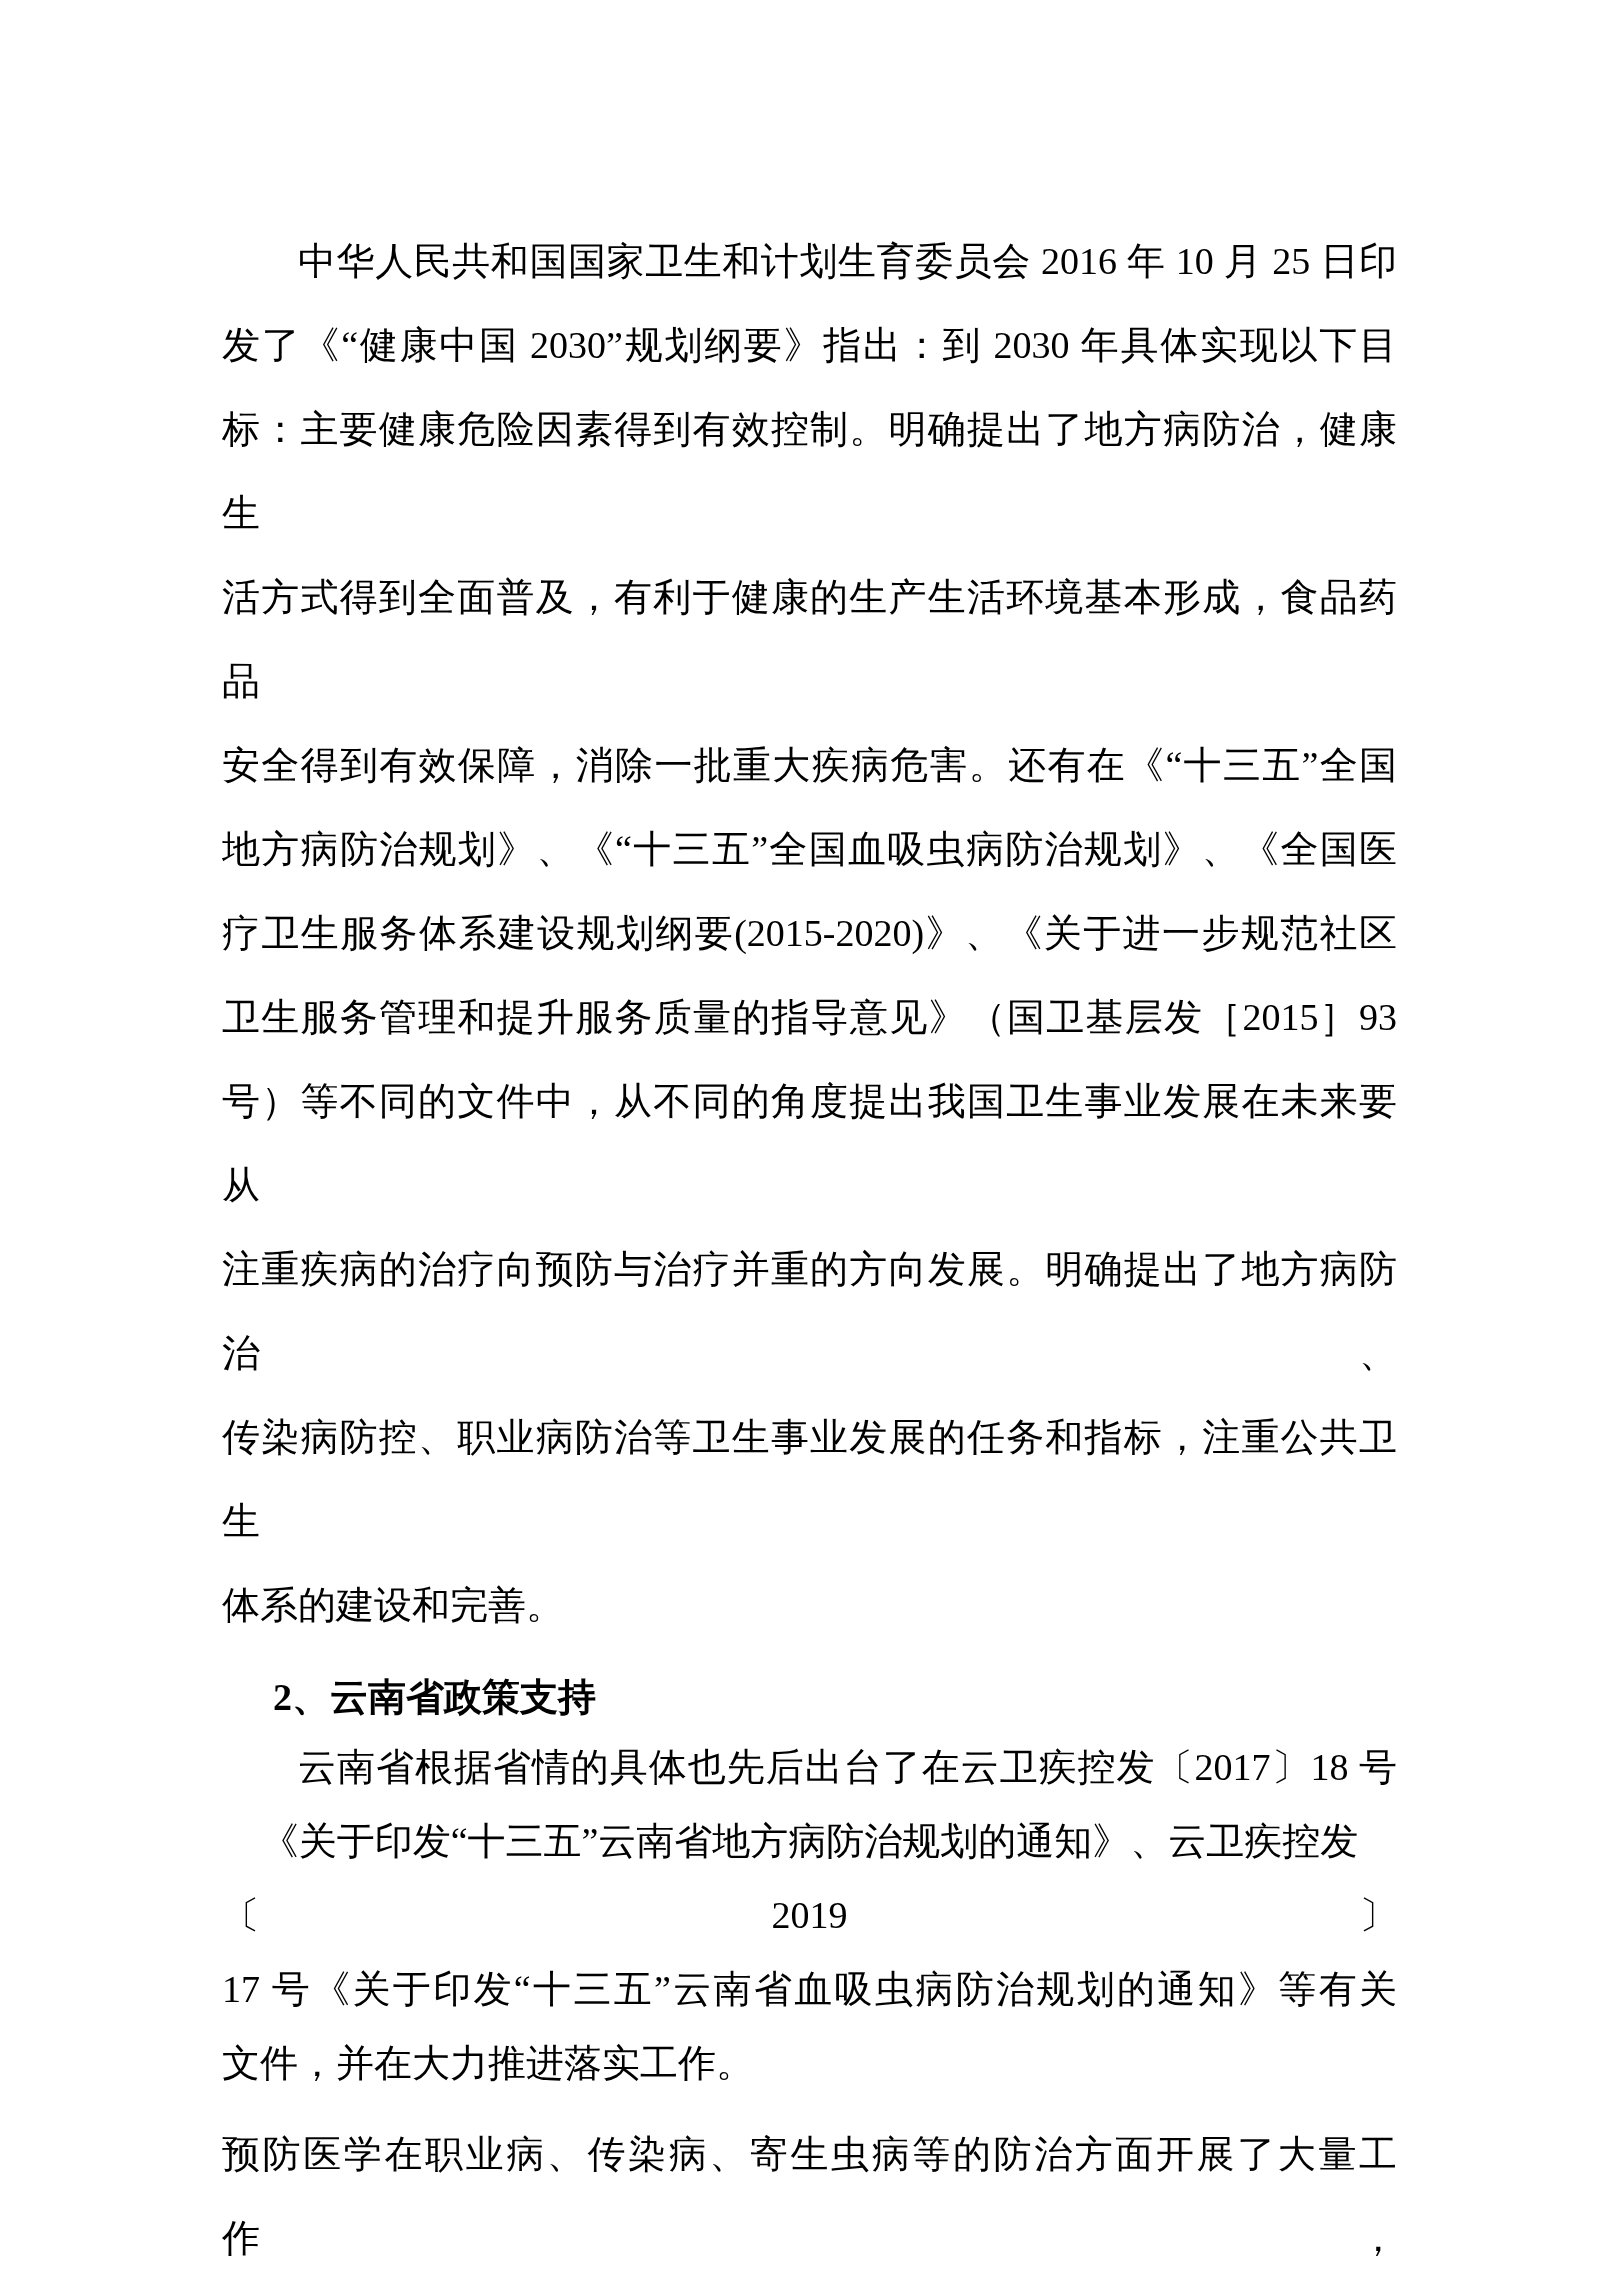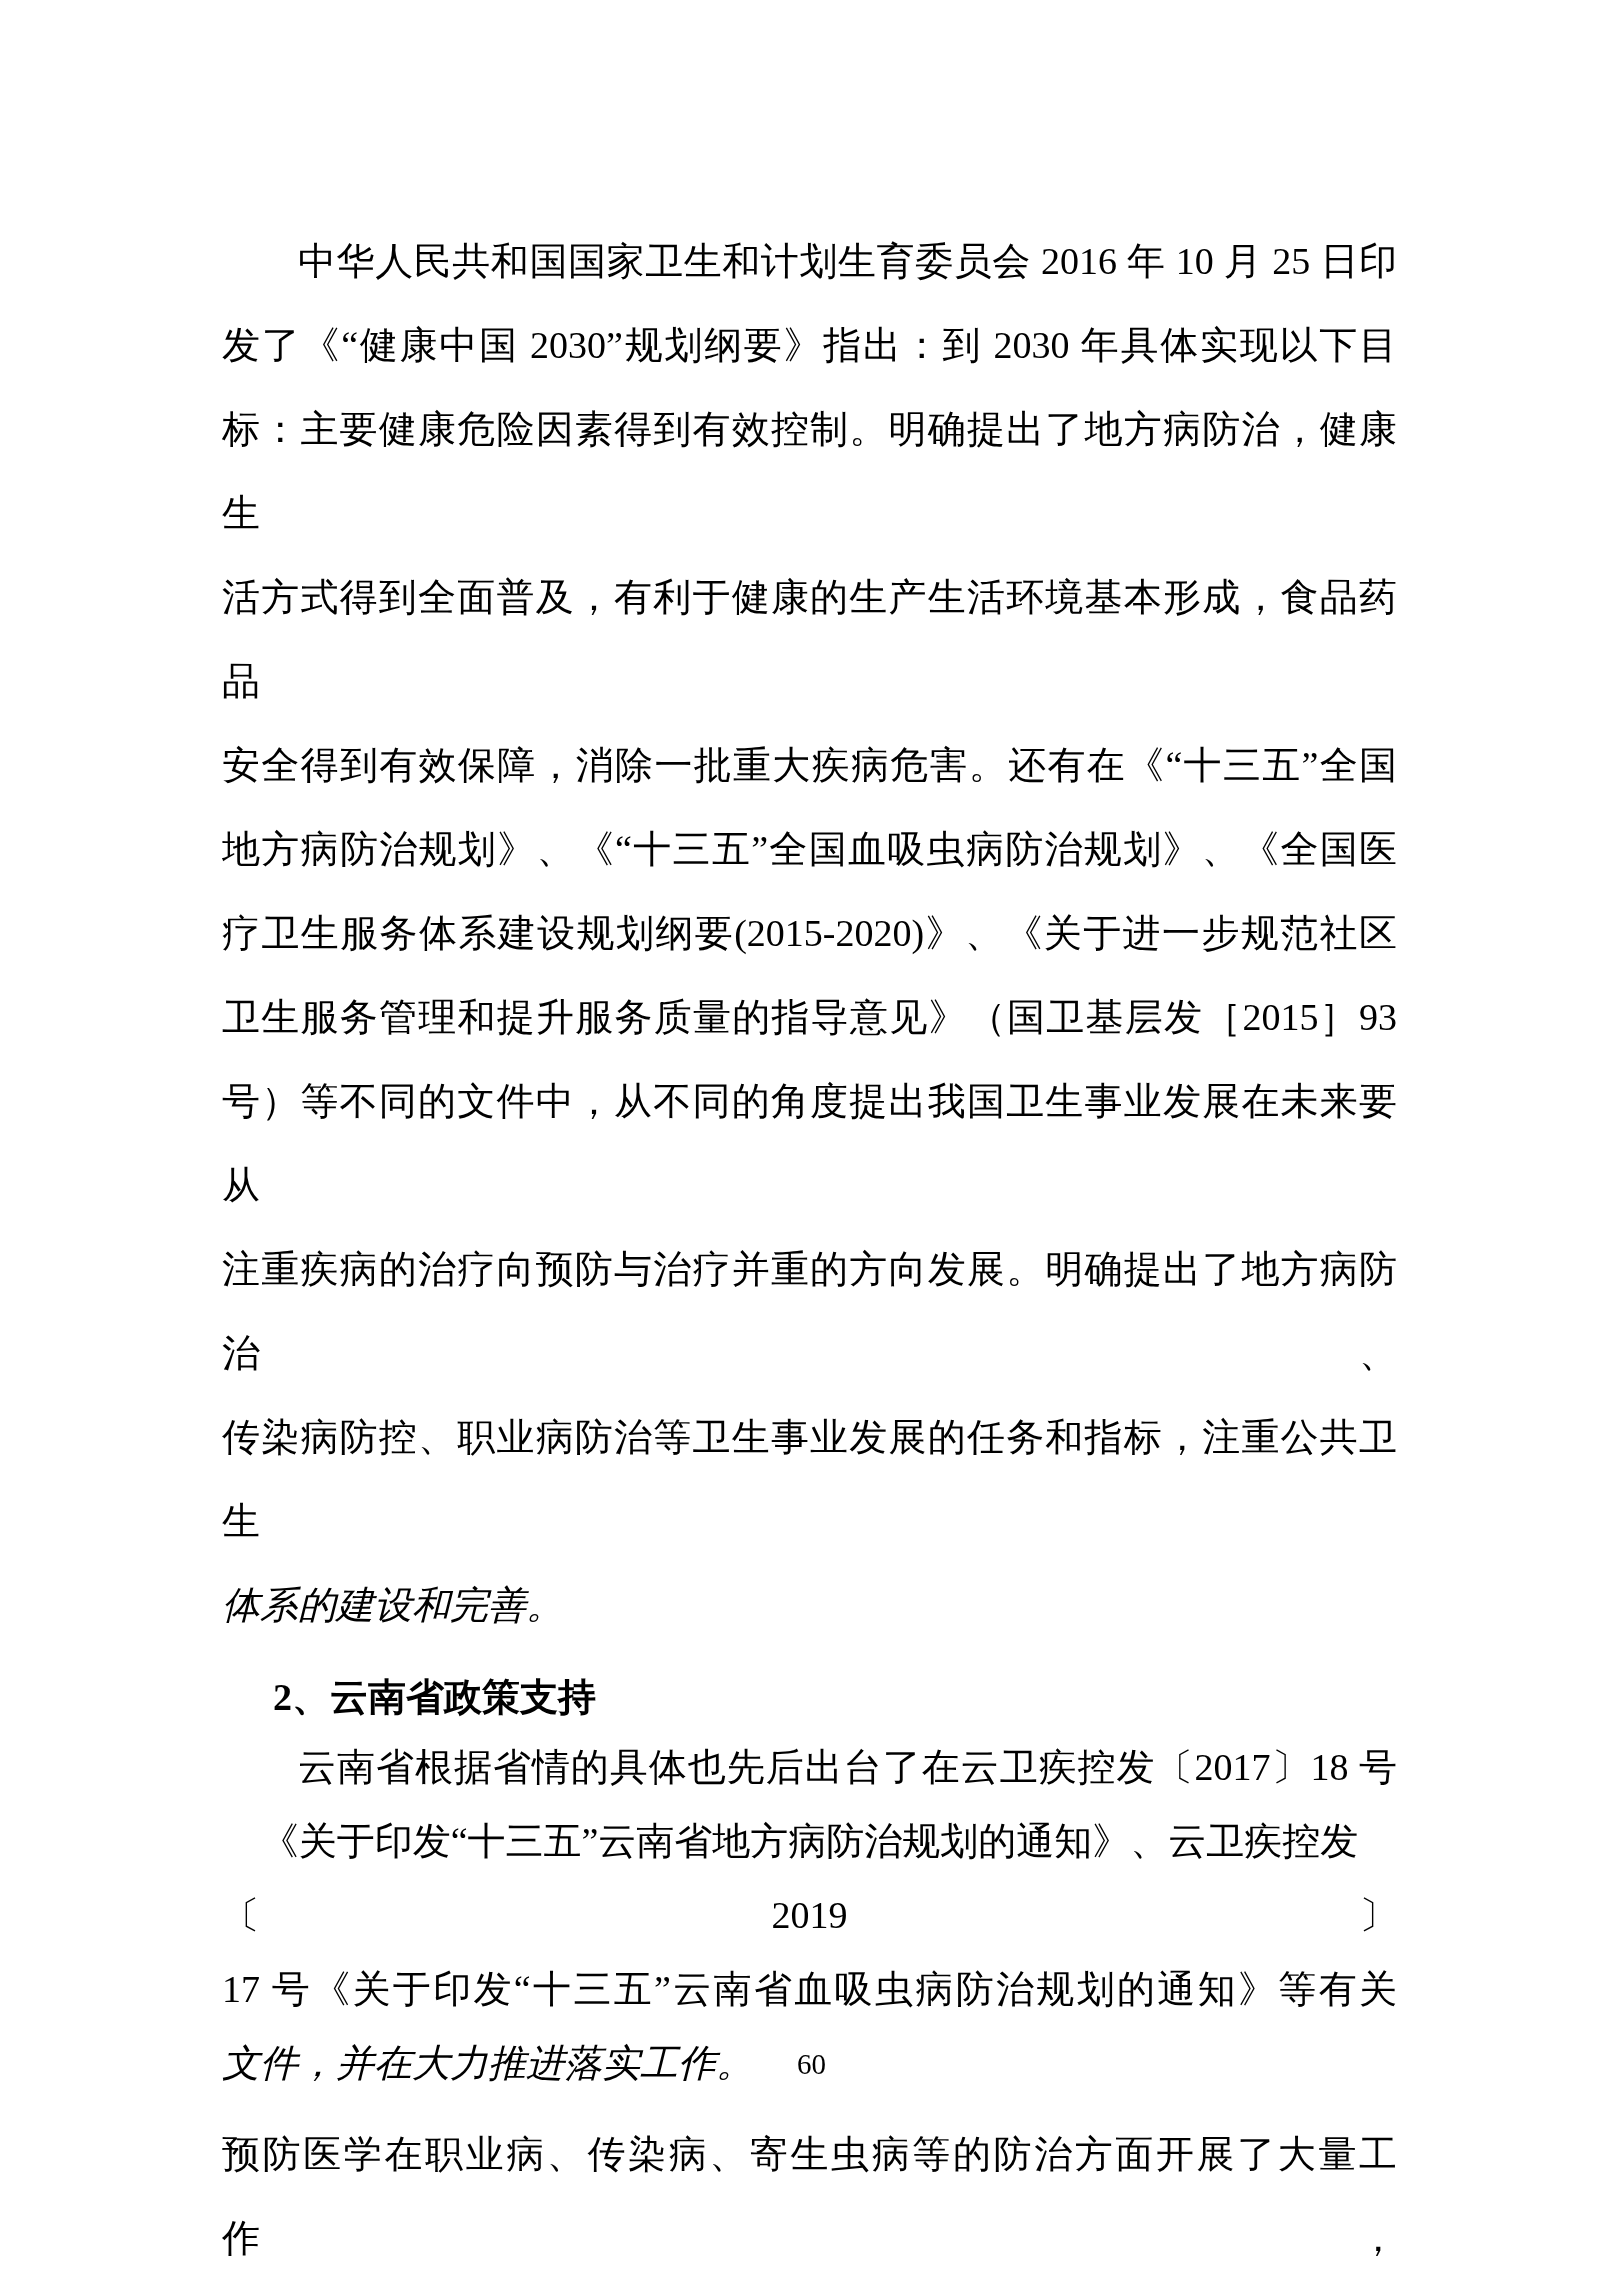--- a/index.html
+++ b/index.html
@@ -28,21 +28,20 @@
     text-align: justify;
     text-align-last: justify;
     text-justify: inter-character;
   }
   .para.wide .line   { line-height: 84px; }
   .para.narrow .line { line-height: 74px; text-align: center; }
   .line.first { text-indent: 76px; }
   .line.short {
     text-align: left;
     text-align-last: left;
-    font-style: italic;
   }
   .heading {
     font-weight: bold;
     font-size: 38px;
     line-height: 84px;
     margin-top: 7.9px;
     text-indent: 51px;
   }
   .para.narrow { margin-top: -9.2px; }
   .para.narrow + .para.wide { margin-top: 11.8px; }
@@ -79,17 +78,14 @@
       <div class="para narrow">
         <div class="line first">云南省根据省情的具体也先后出台了在云卫疾控发〔2017〕18 号</div>
         <div class="line">《关于印发“十三五”云南省地方病防治规划的通知》、云卫疾控发〔2019〕</div>
         <div class="line">17 号《关于印发“十三五”云南省血吸虫病防治规划的通知》等有关</div>
         <div class="line short">文件，并在大力推进落实工作。</div>
       </div>
       <div class="para wide">
         <div class="line">预防医学在职业病、传染病、寄生虫病等的防治方面开展了大量工作，</div>
       </div>
     </div>
-  <div class="footer">
-    <span>60</span>
-  </div>
 </div>
 
 
 </body></html>

